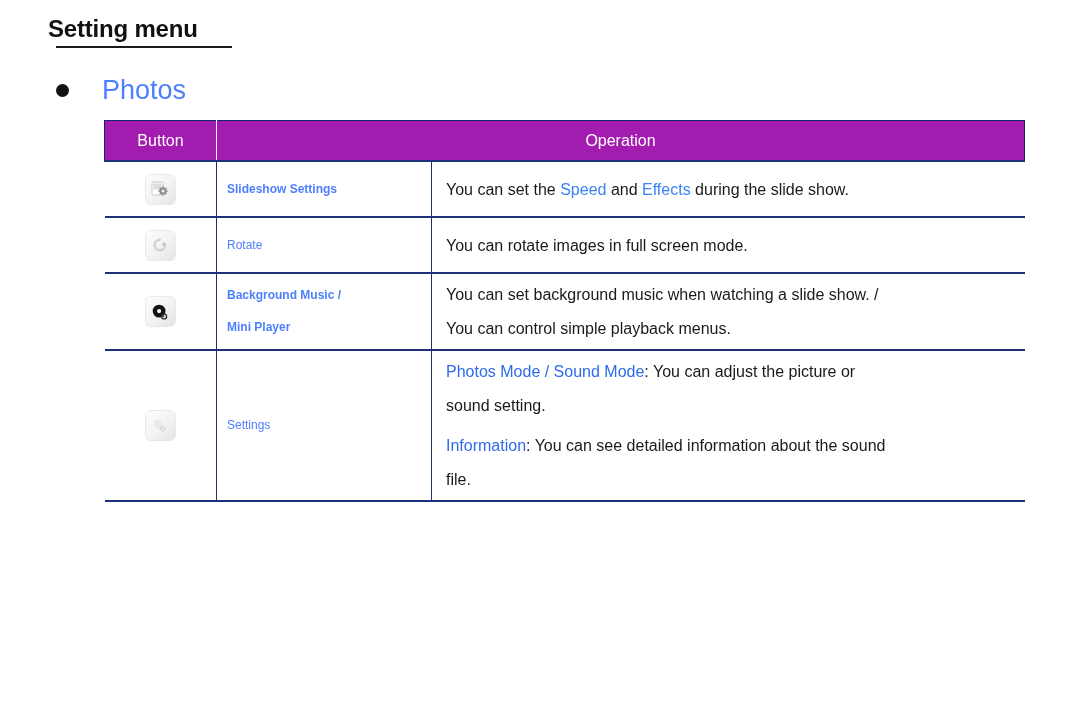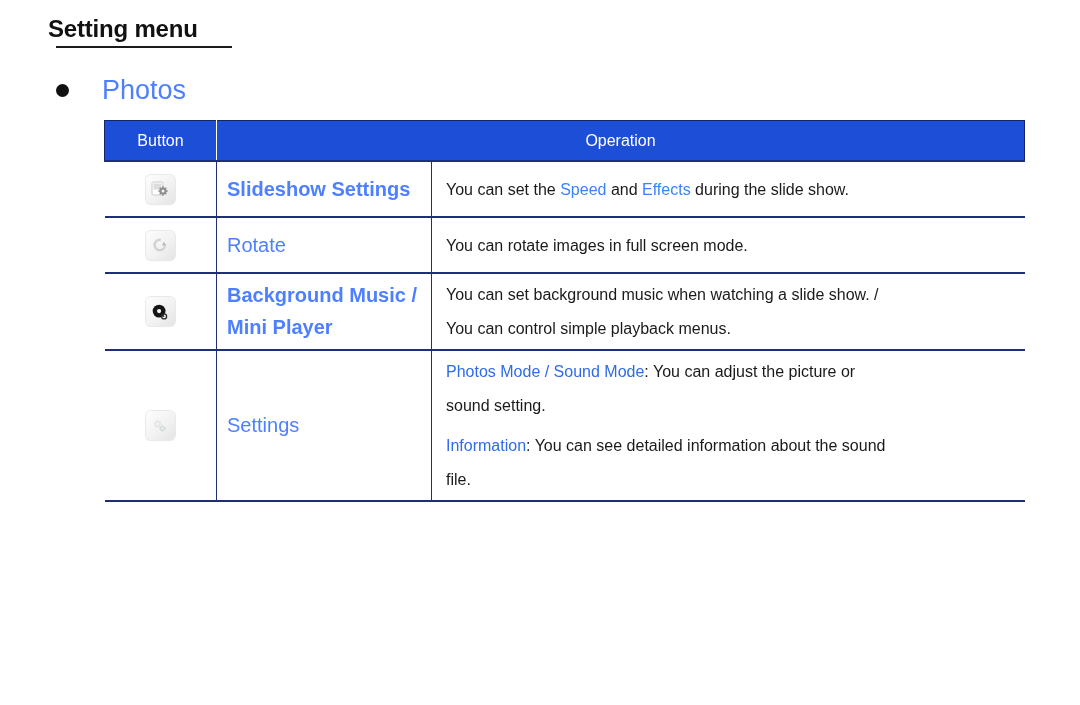--- a/index.html
+++ b/index.html
@@ -69,21 +69,21 @@
     border-collapse: collapse;
     table-layout: fixed;
   }
   .spec-table th,
   .spec-table td {
     vertical-align: middle;
     padding: 0;
   }
 
   .thead-row th {
-    background: #1d4ed8;
+    background: #a21caf;
     color: #ffffff;
     font-size: 16px;
     font-weight: normal;
     text-align: center;
     height: 39px;
     border: 1px solid #16256b;
   }
   .thead-row th.col-button {
     border-right: 1px solid #ffffff;
   }
@@ -108,21 +108,21 @@
     padding: 8px 14px 8px 14px;
   }
 
   tbody tr.row-slideshow td { height: 38px; }
   tbody tr.row-zoom td,
   tbody tr.row-rotate td { height: 38px; }
   tbody tr.row-bgmusic td { height: 54px; }
   tbody tr.row-settings td { height: 118px; }
 
   .cell-name-text {
-    font-size: 20px;
+    font-size: 12px;
     color: #4d7fff;
     line-height: 23px;
   }
   .cell-name-text.bold { font-weight: bold; }
 
   .cell-op-text {
     font-size: 16px;
     color: #1a1a1a;
     line-height: 25px;
   }

